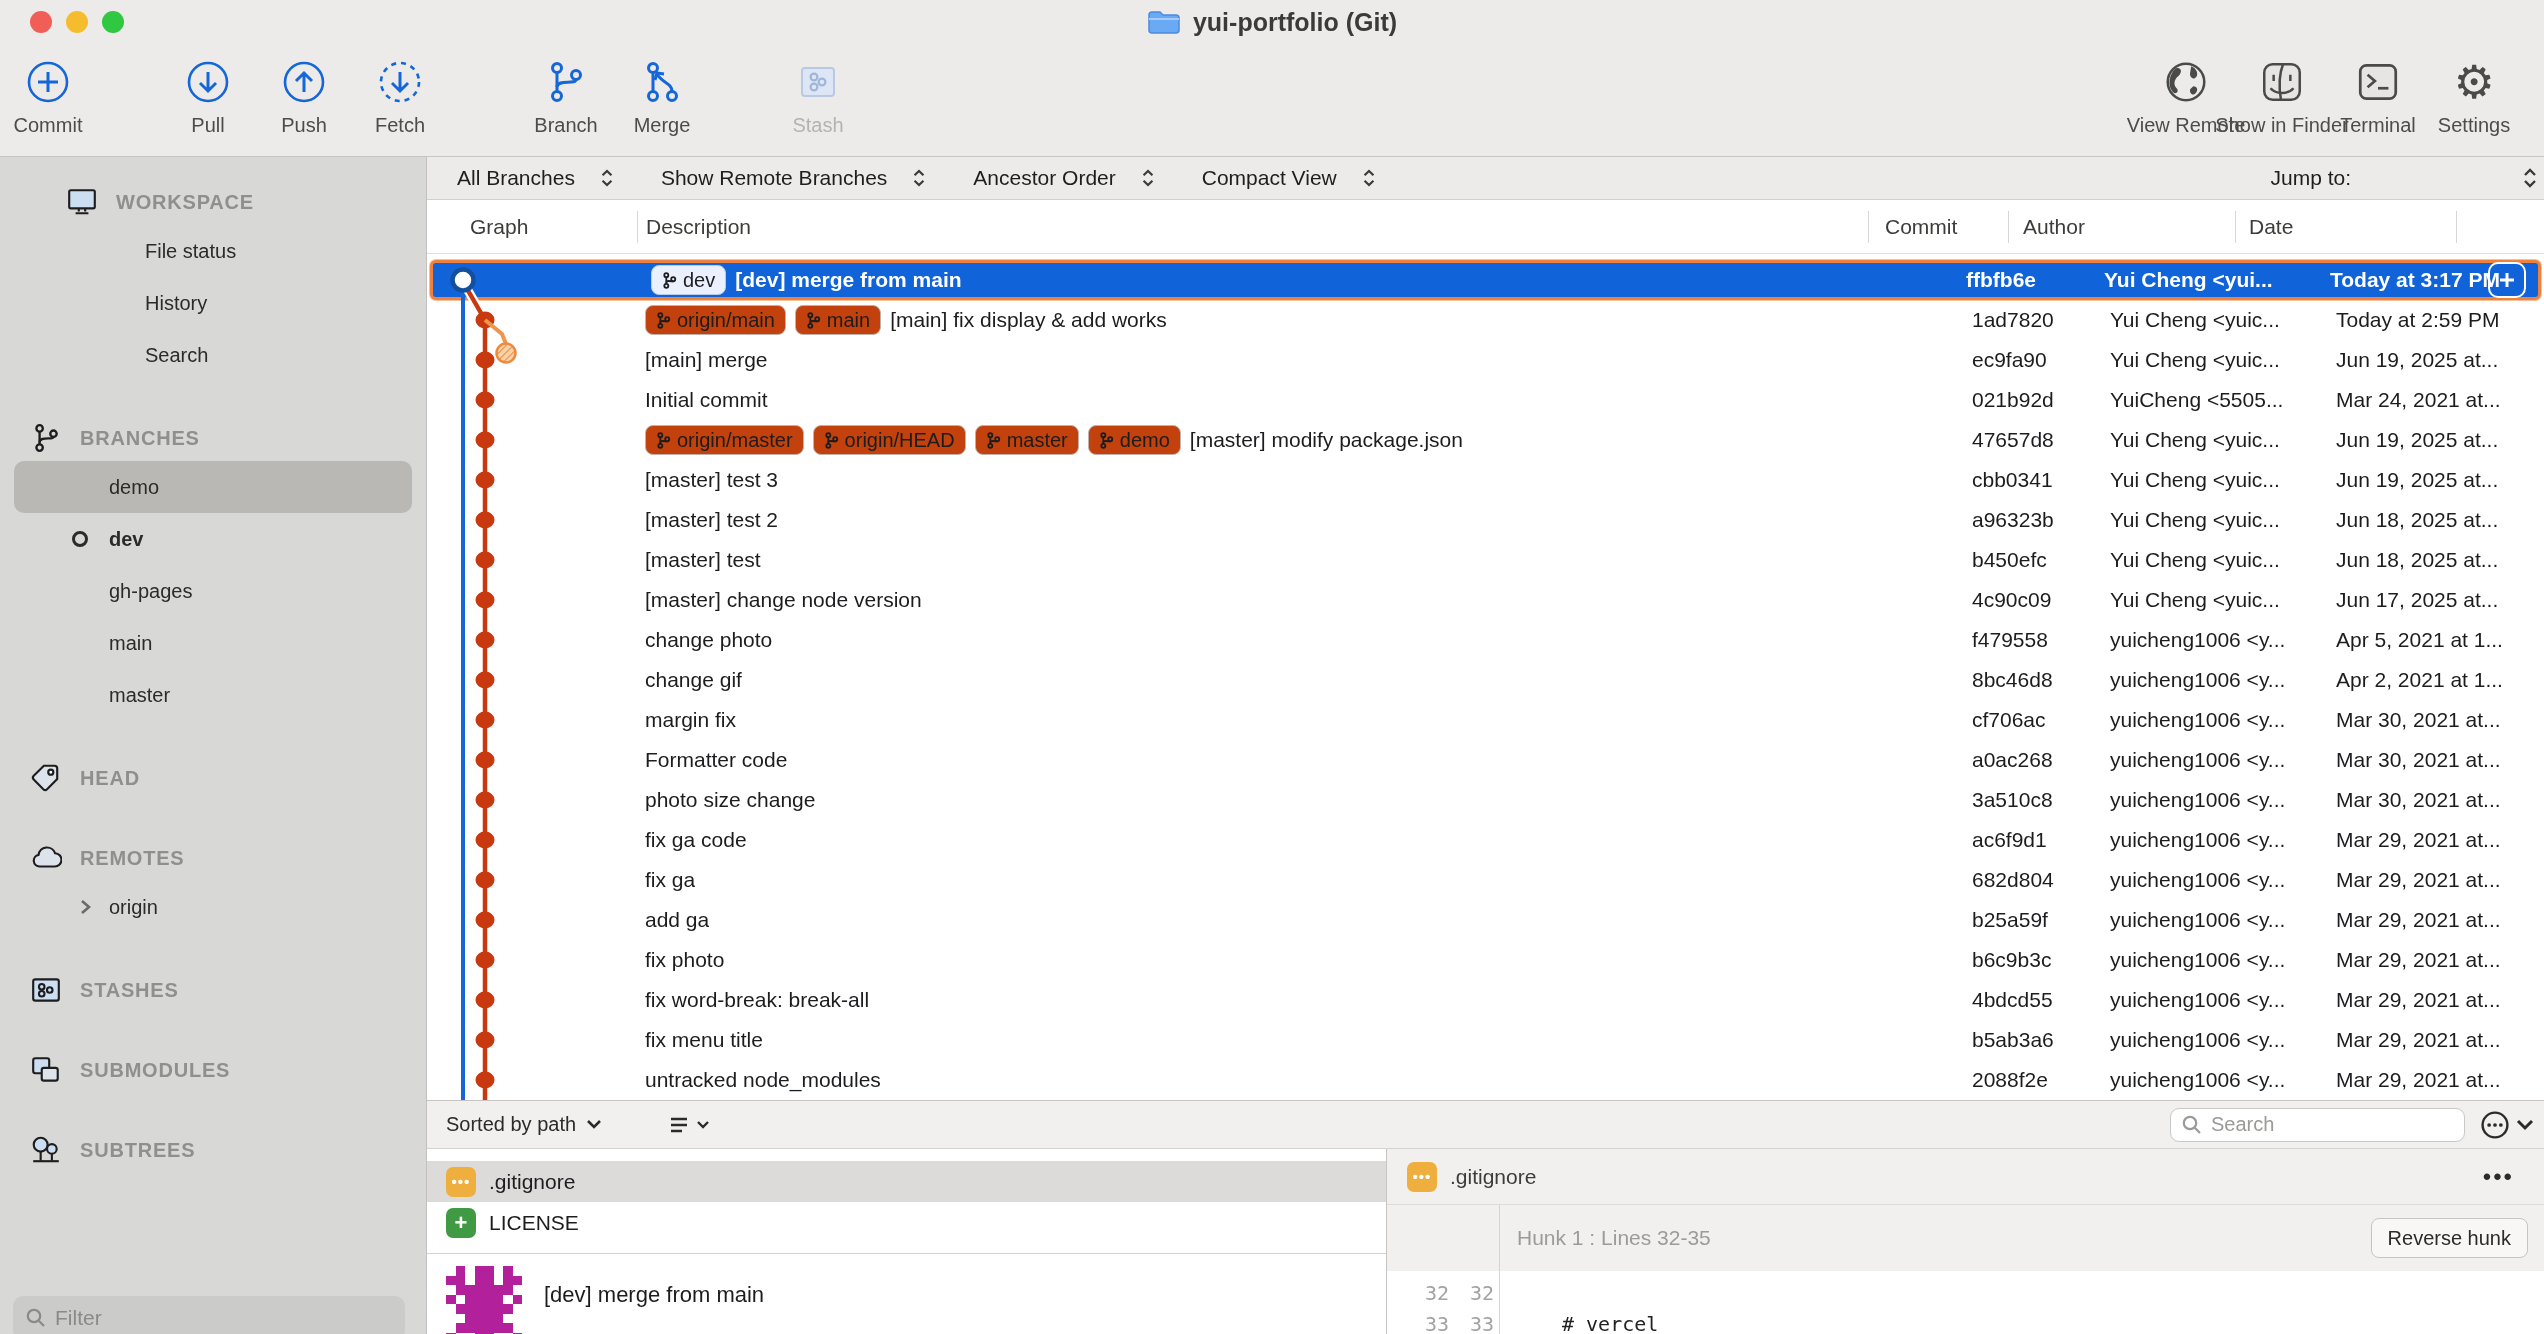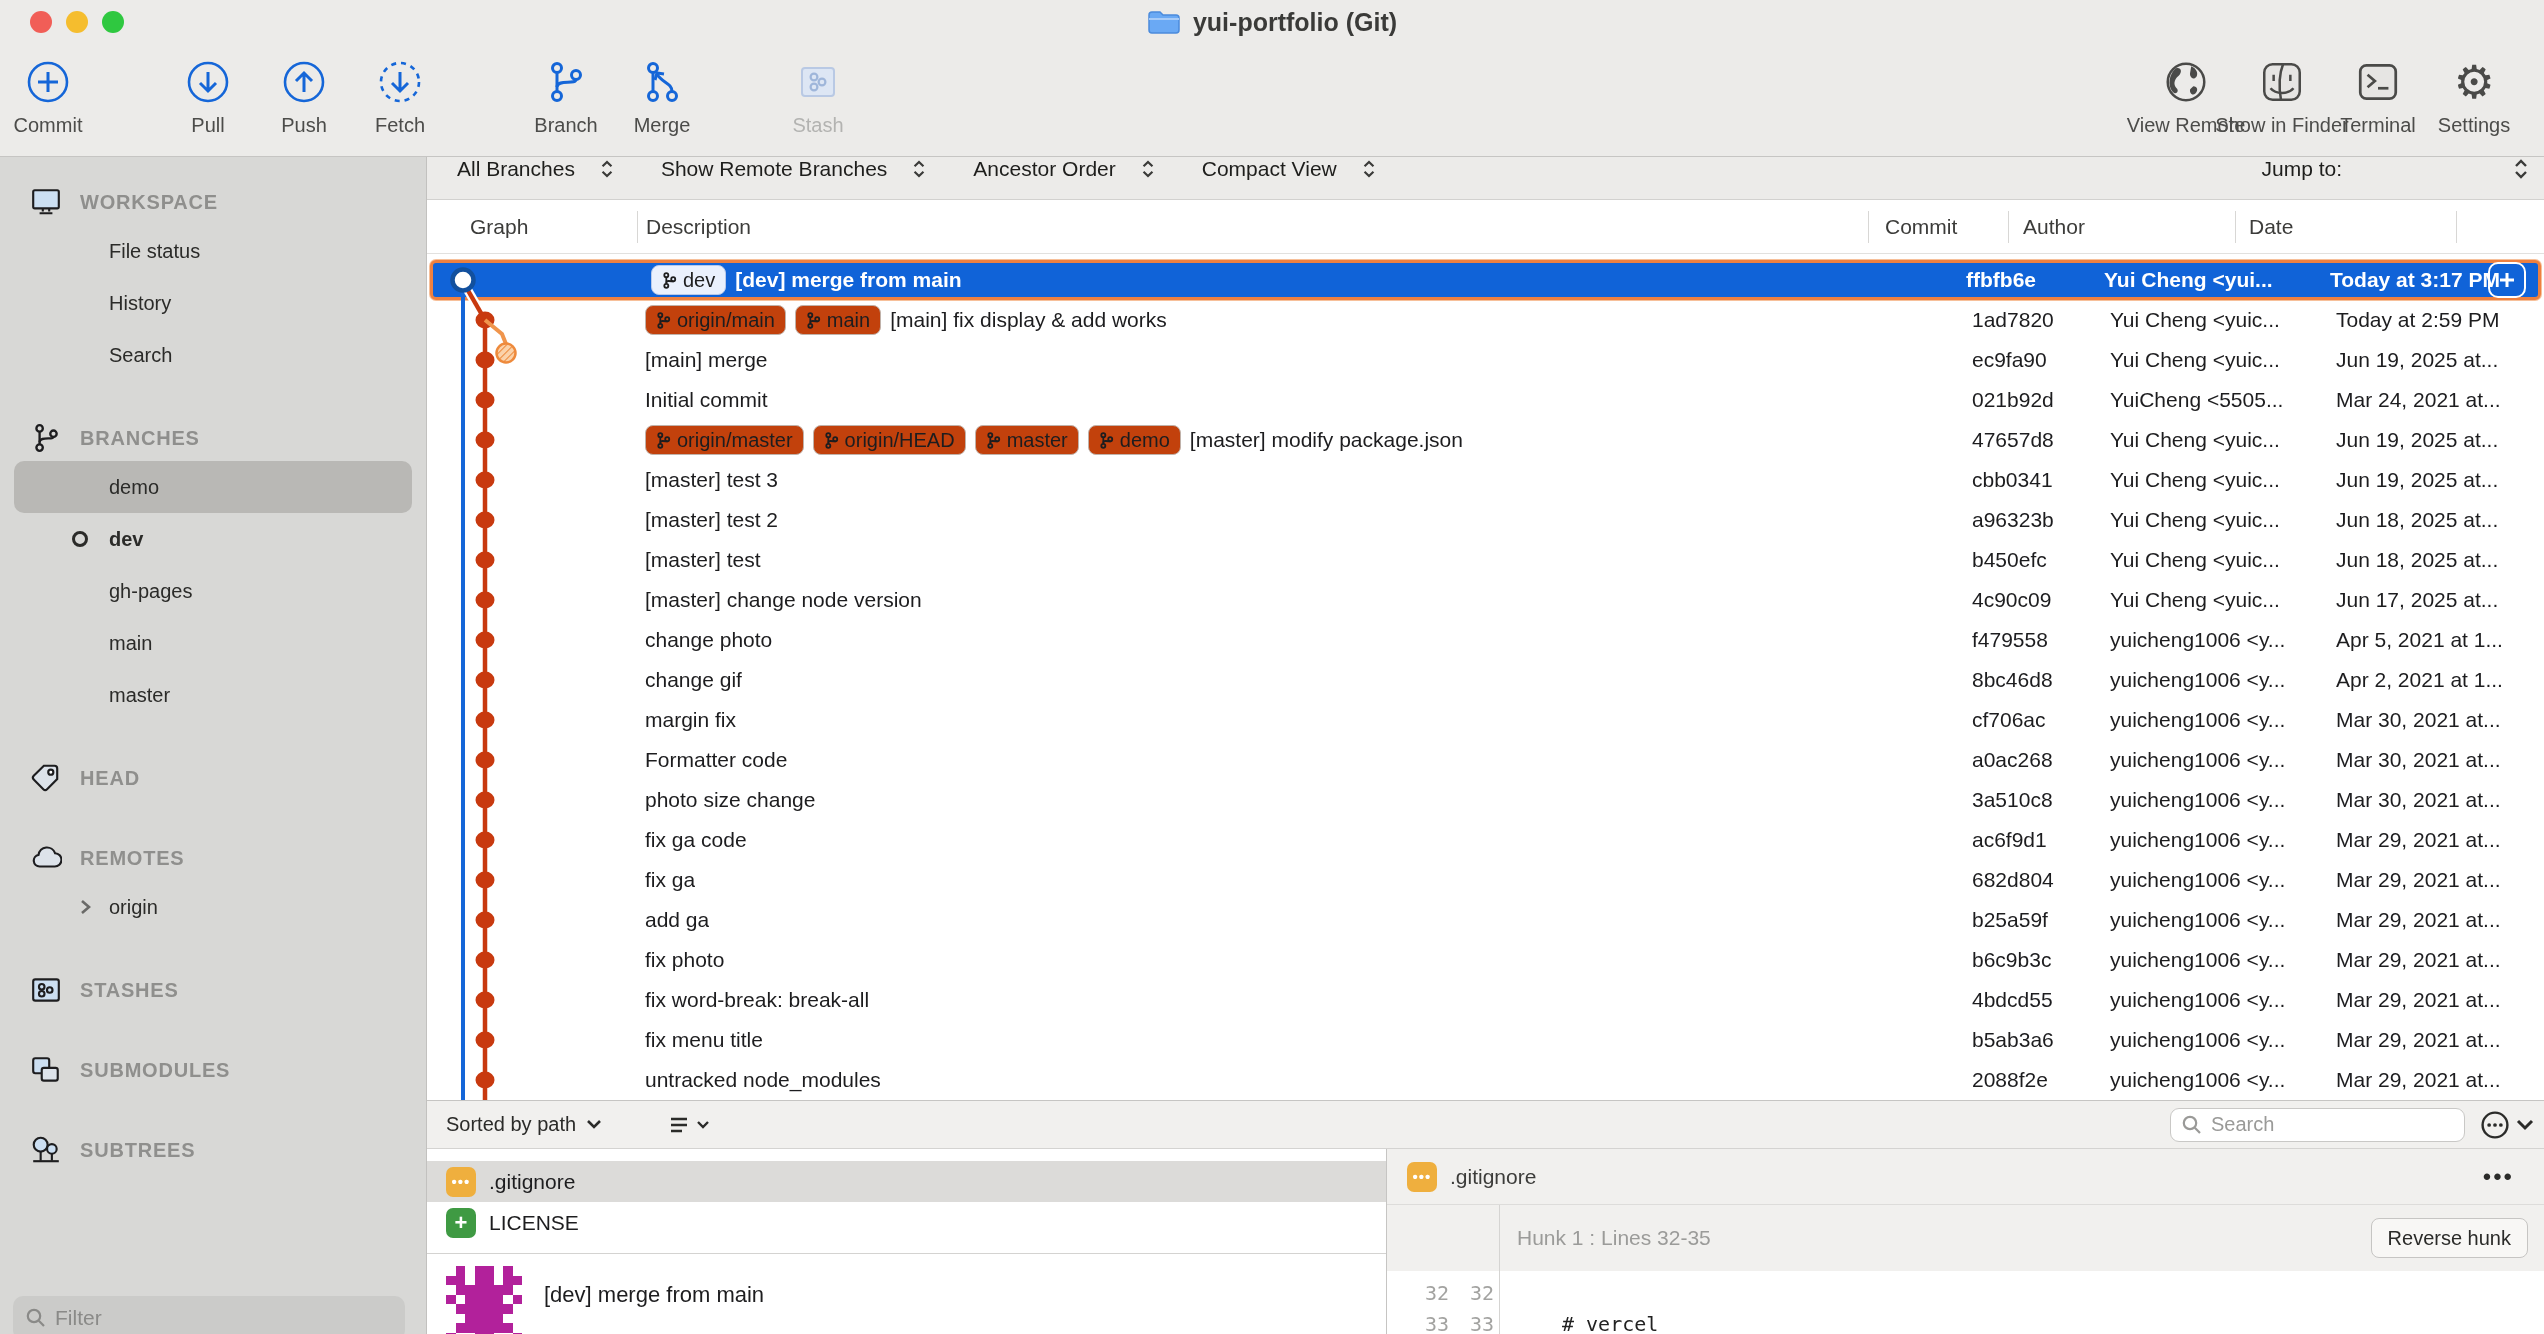--- a/index.html
+++ b/index.html
@@ -28,36 +28,36 @@
   .tb-group.right .tb-icon { color:#4a4a48; }
   .tb-label { font-size:20px; color:#4c4c4a; margin-top:4px; white-space:nowrap; }
   .tb-btn.disabled .tb-label { color:var(--disabled); }
   .tb-btn.disabled .tb-icon { color:#a9bcd8; }
   .gear-glyph { font-size:46px; line-height:46px; font-family:"DejaVu Sans",sans-serif; }
 
   
   .body { flex:1; display:flex; min-height:0; }
   .sidebar { width:427px; background:var(--sidebar); border-right:1px solid #c2c1bf; position:relative; padding-top:22px; flex:none; }
   .sb-section { margin-top:34px; }
-  .sb-section:first-child { margin-top:0; }
+  .sb-section:first-child { margin-top:0;padding-left:36px; }
   .sb-head { height:46px; display:flex; align-items:center; padding-left:30px; gap:18px; }
   .sb-head-title { font-size:20px; font-weight:700; letter-spacing:.8px; color:#8f8f8d; }
   .sb-item { height:52px; display:flex; align-items:center; padding-left:95px; font-size:20px; color:#2b2b29; border-radius:10px; margin:0 14px; position:relative; }
   .sb-item.selected { background:#b9b8b5; }
   .sb-item.current { font-weight:700; padding-left:95px; }
   .sb-item .pre-icon { position:absolute; left:56px; display:flex; color:#2b2b29; }
   .sb-item .chev { position:absolute; left:64px; color:#6a6a68; display:flex; }
   .sb-filter { position:absolute; left:13px; right:21px; bottom:-6px; height:44px; background:#cbcbc9; border-radius:10px; display:flex; align-items:center; padding:0 12px; gap:8px; color:#8a8a88; }
   .sb-filter input { border:none; outline:none; background:transparent; font-size:21px; color:#333; width:100%; font-family:inherit; }
   .sb-filter input::placeholder { color:#8a8a88; }
 
   .main { flex:1; display:flex; flex-direction:column; min-width:0; }
 
   
-  .filterbar { height:43px; background:var(--chrome); border-bottom:1px solid #d2d1cf; display:flex; align-items:flex-start; padding:0 14px 0 30px; flex:none; }
+  .filterbar { height:43px; background:var(--chrome); border-bottom:1px solid #d2d1cf; display:flex; align-items:center; padding:0 5px 0 30px; flex:none; }
   .dd { display:flex; align-items:center; gap:24px; margin-right:46px; }
   .dd-label { font-size:21px; color:#1e1e1c; }
   .updown { color:#3a3a38; display:flex; }
   .jump { margin-left:auto; font-size:21px; color:#1e1e1c; margin-right:170px; }
   .fb-chev { color:#3a3a38; display:flex; }
 
   
   .thead { height:54px; display:flex; align-items:center; border-bottom:1px solid #e2e1df; background:#fff; flex:none; font-size:21px; color:#3c3c3a; }
   .th { height:32px; display:flex; align-items:center; }
   .th-sep { border-left:1px solid #d8d7d5; }

